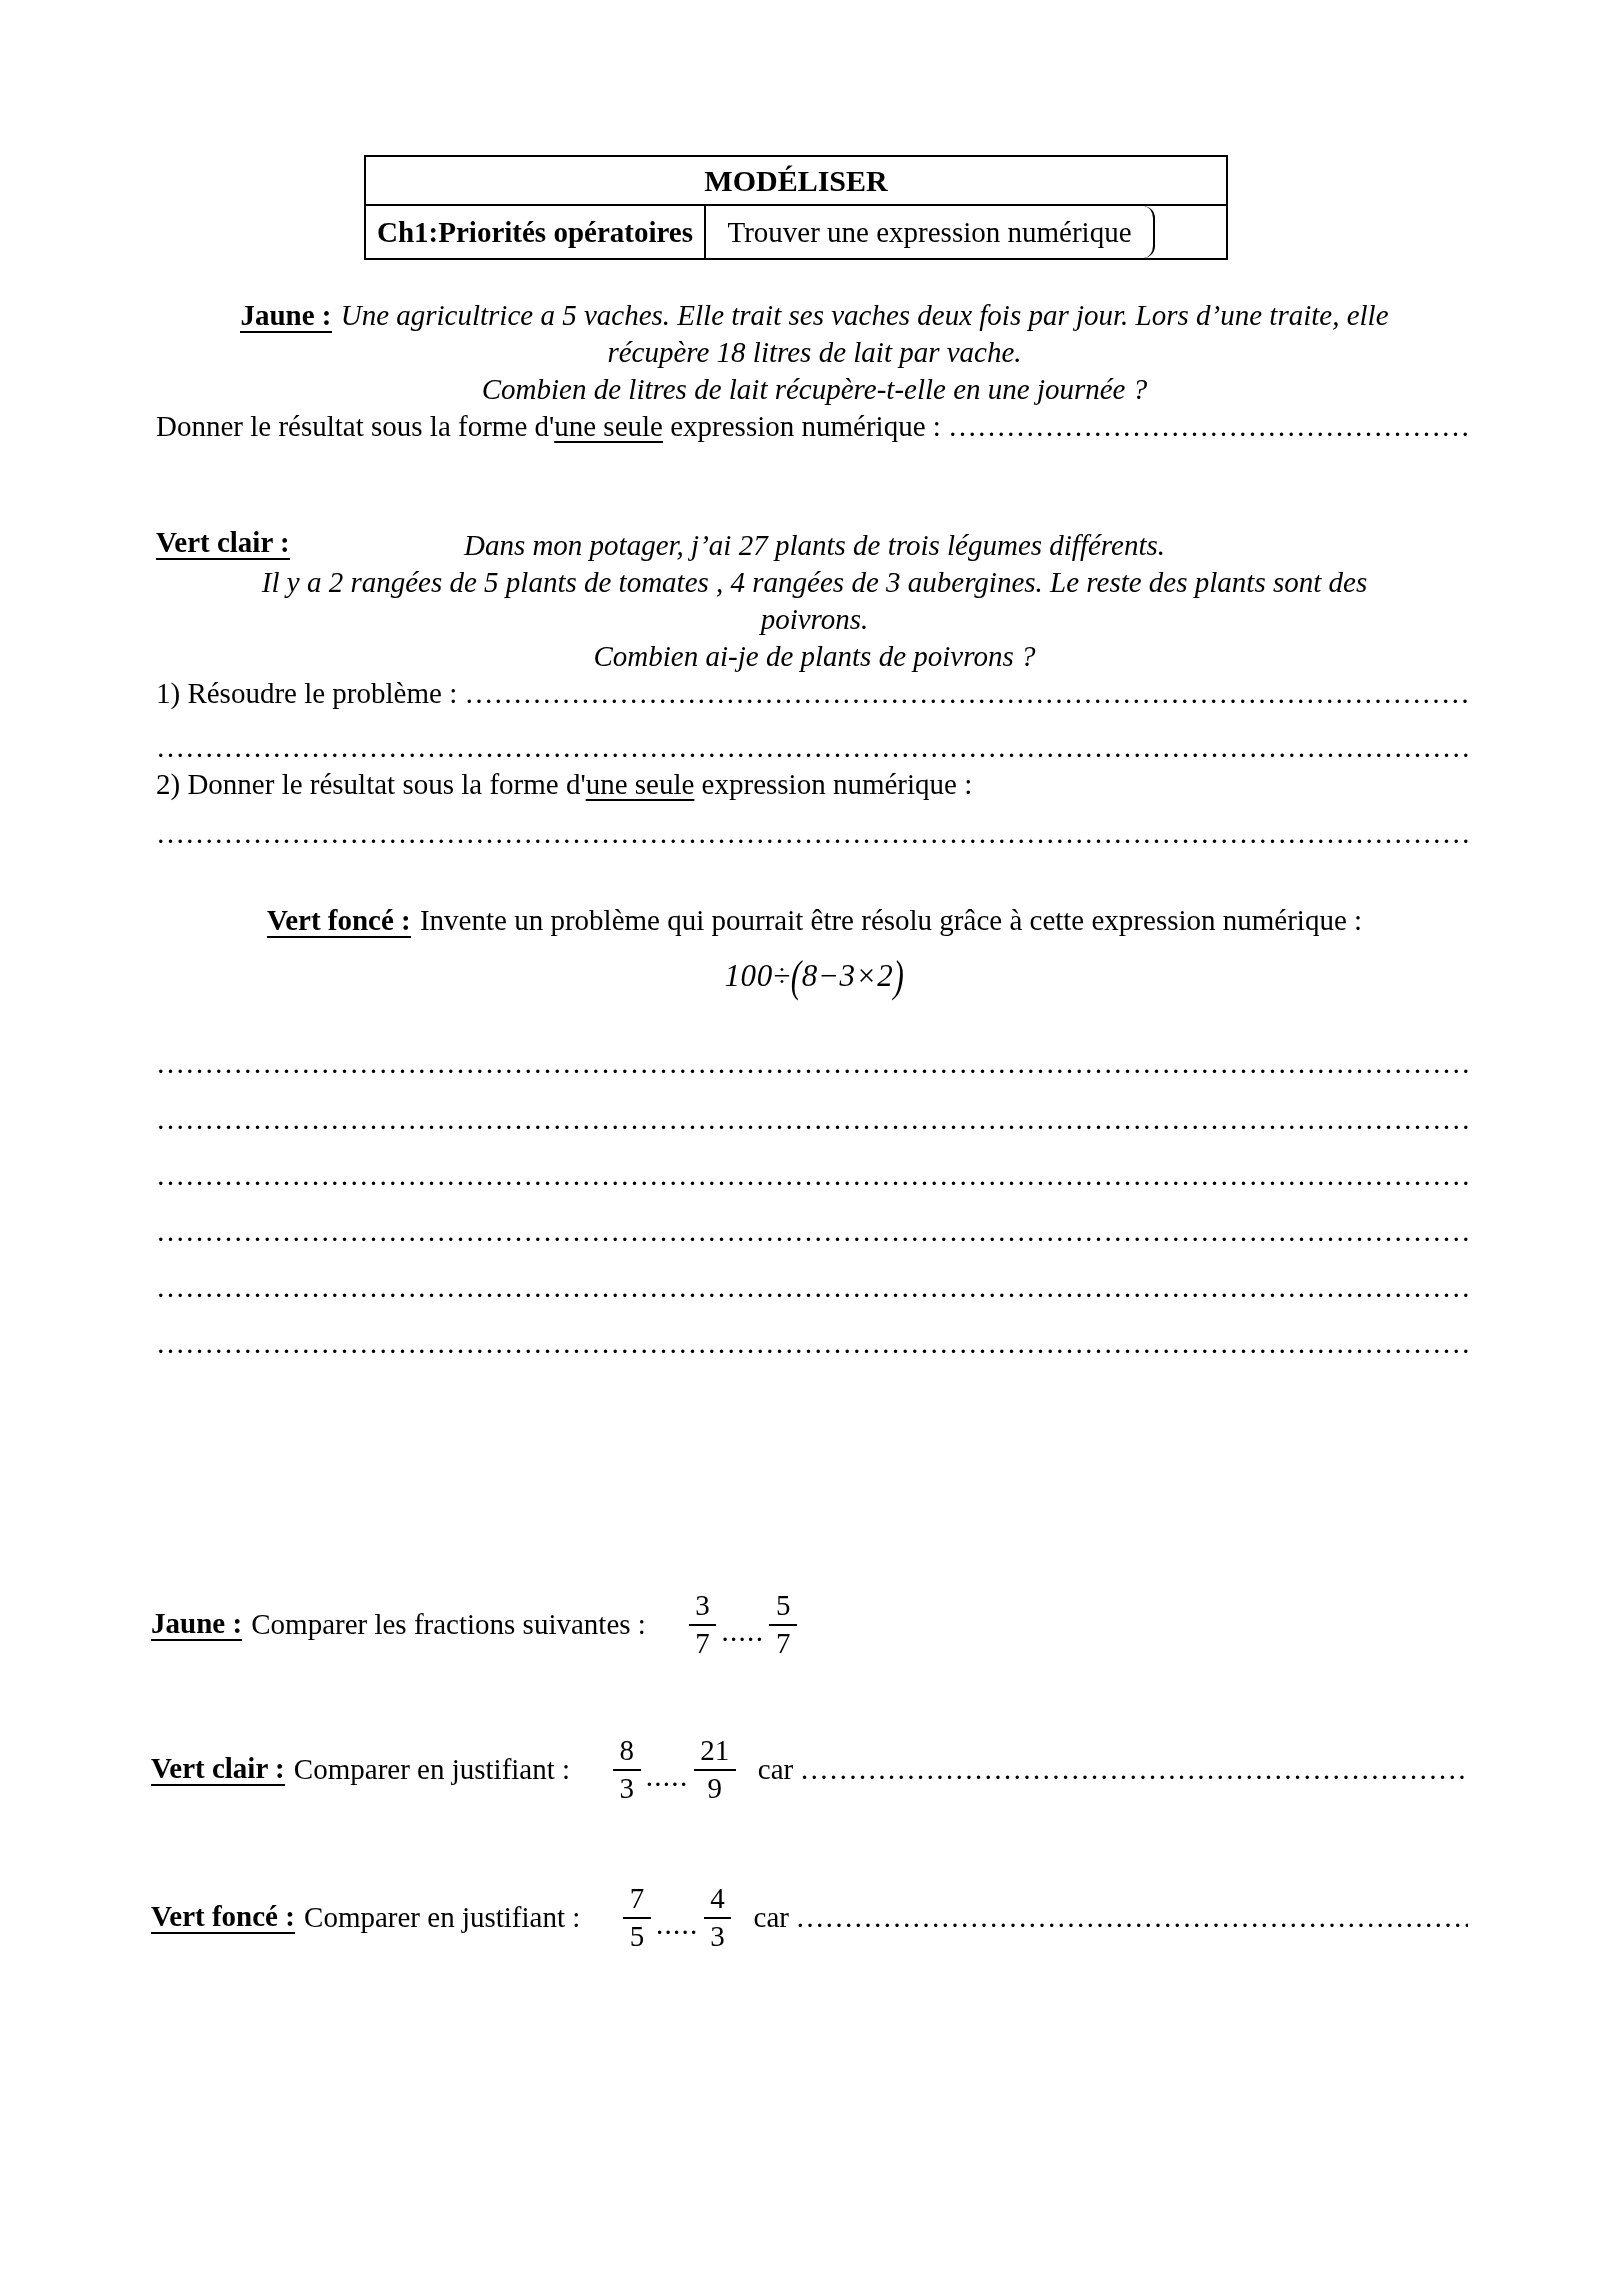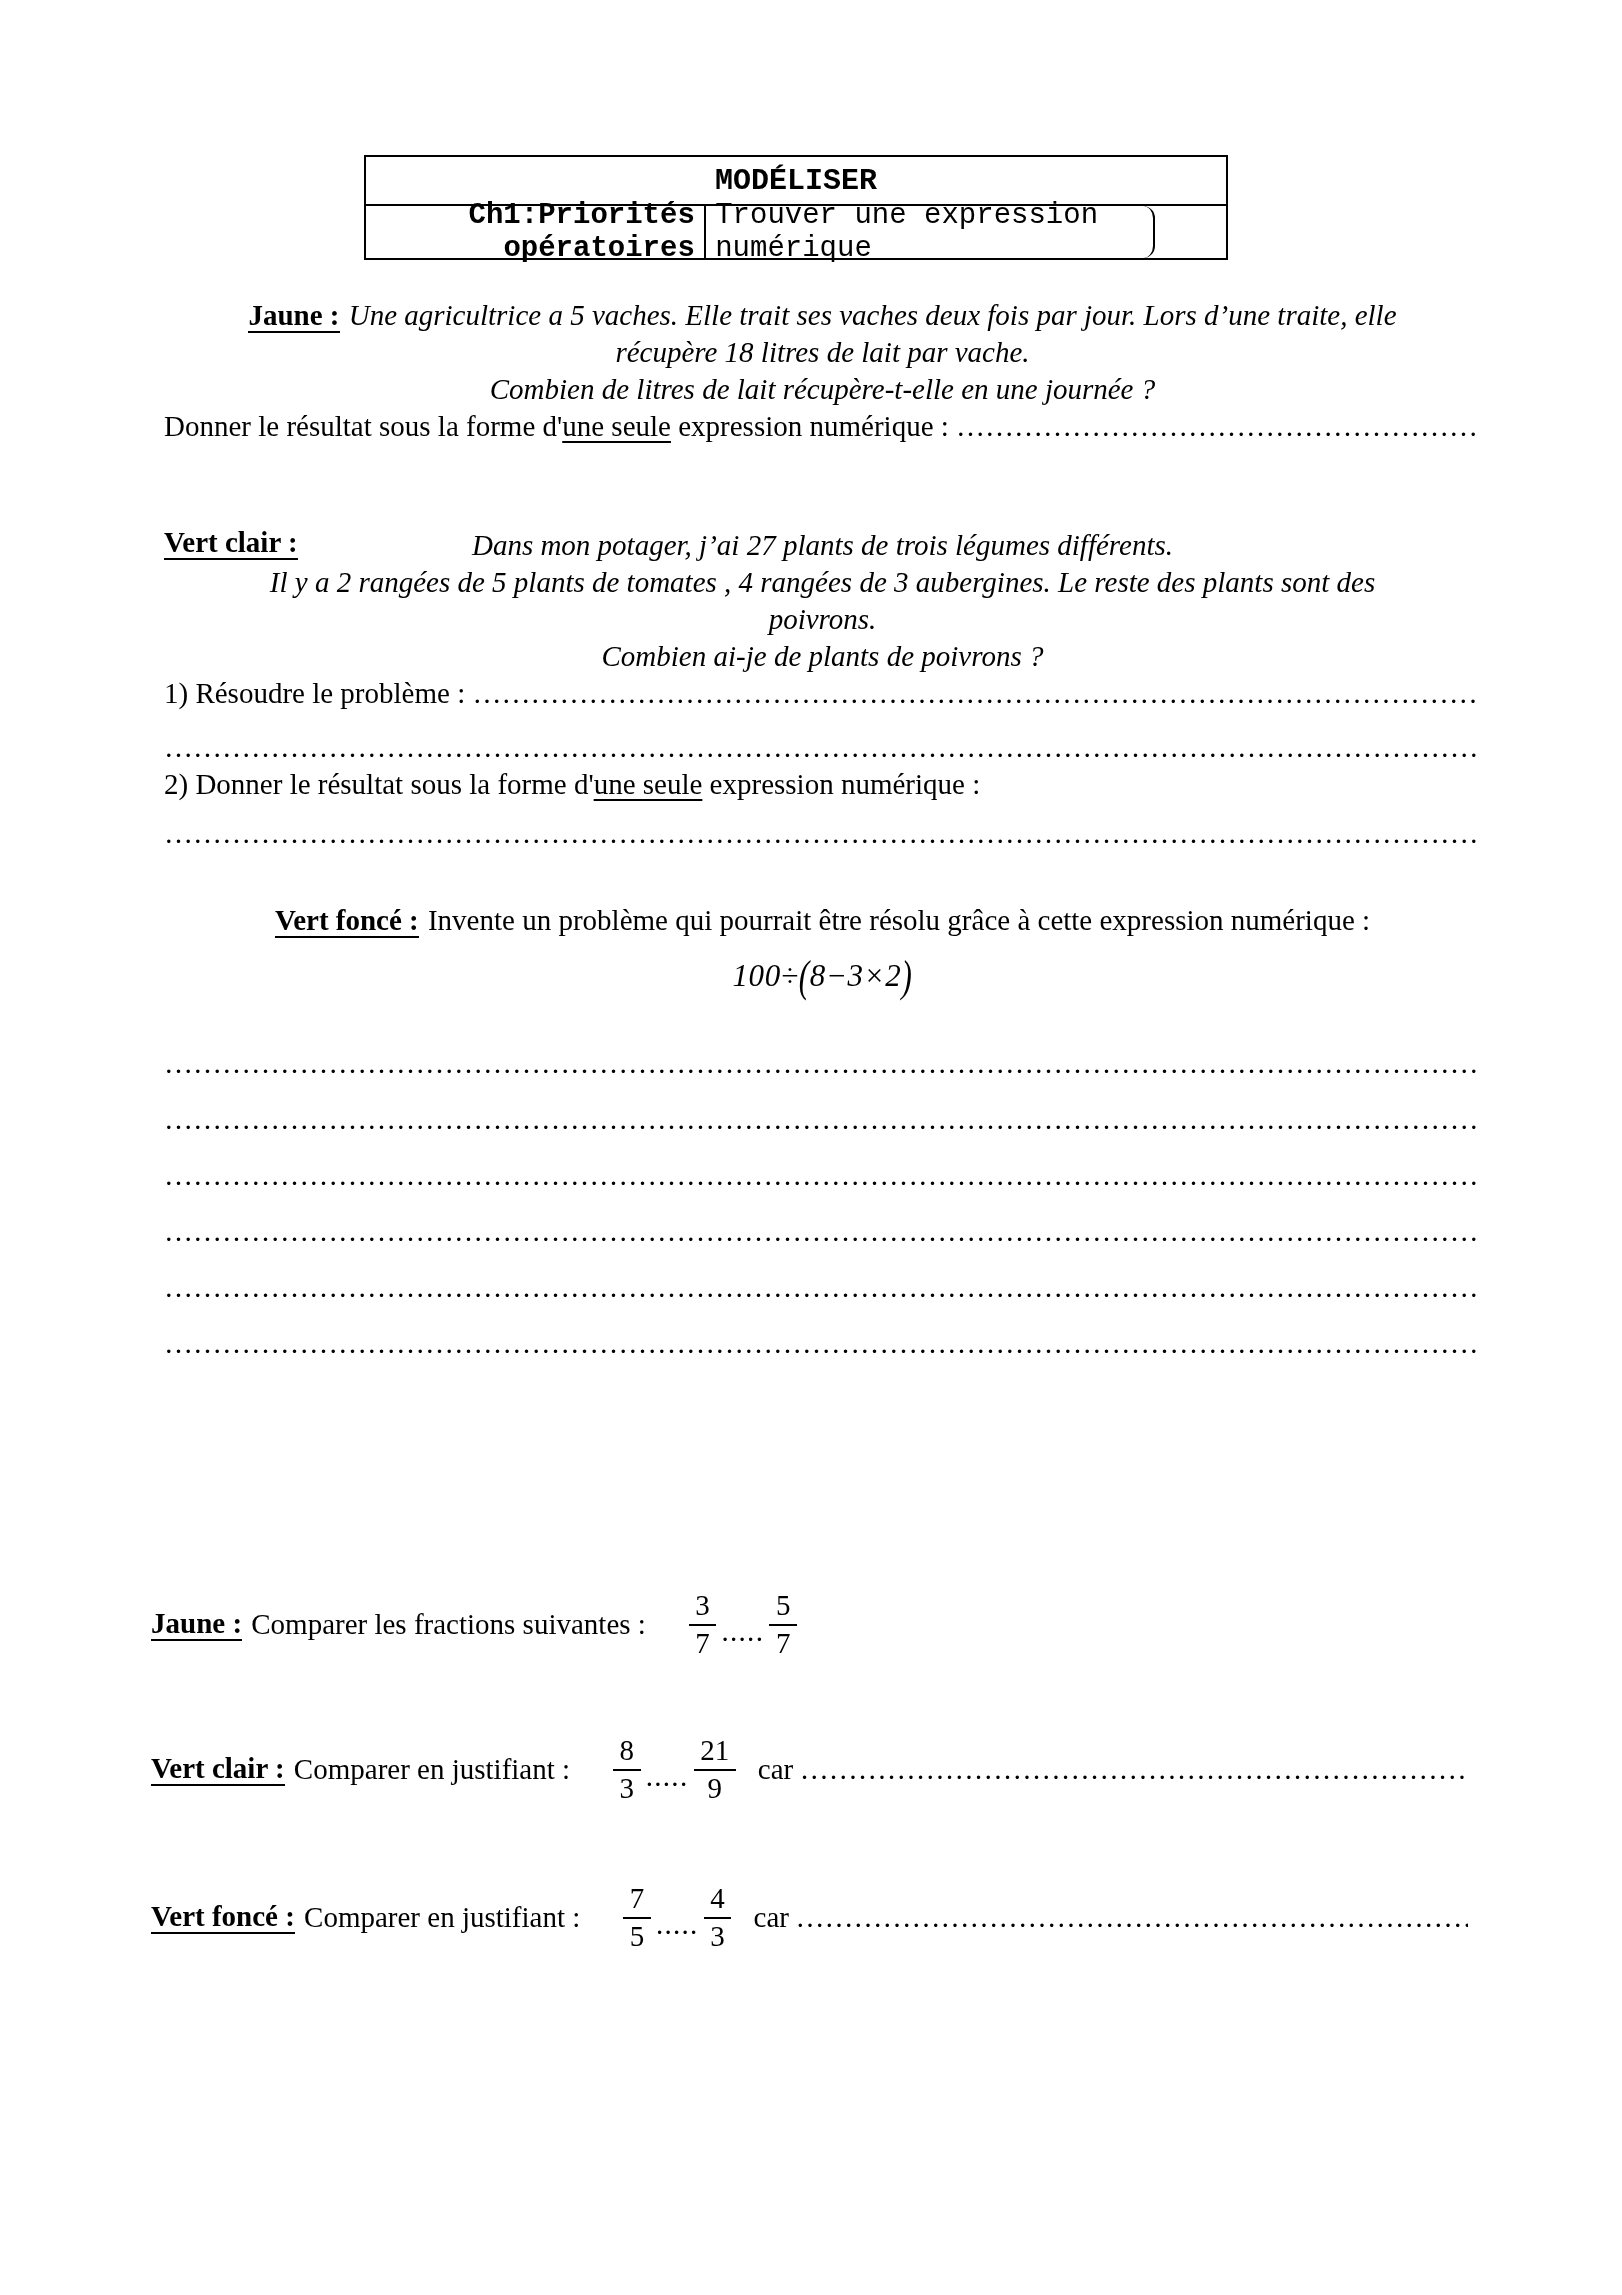--- a/index.html
+++ b/index.html
@@ -8,35 +8,35 @@
     width:1623px;height:2295px;
     background:#ffffff;
     font-family:"Liberation Serif","DejaVu Serif",serif;
     color:#000;
     font-size:29px;
     overflow:hidden;
   }
   *{box-sizing:border-box;}
 
   
-  .tbl{position:absolute;left:364px;width:864px;border:2px solid #000;background:#fff;font-family:Liberation Mono, monospace;}
+  .tbl{position:absolute;left:364px;width:864px;border:2px solid #000;background:#fff;}
   .tbl-title{
     height:49px;display:flex;align-items:center;justify-content:center;
     font-weight:bold;font-size:30px;border-bottom:2px solid #000;
   }
   .tbl-row{display:flex;}
   .t1 .tbl-row{height:52px;}
   .t2 .tbl-row{height:48px;}
   .cell{display:flex;align-items:center;justify-content:center;padding:0 9.2px;}
   .cell-1{width:340px;border-right:2px solid #000;font-weight:bold;text-align:right;}
   .cell-2{width:449px;border-right:2px solid #000;border-radius:12px;}
   .cell-3{flex:1;}
 
   
-  .sec{position:absolute;left:164px;width:1317px;}
+  .sec{position:absolute;left:156px;width:1317px;}
   .ln{height:37px;line-height:37px;white-space:nowrap;}
   .center{text-align:center;}
   .left{text-align:left;}
   .it{font-style:italic;}
   .clip{overflow:hidden;}
   .lbl{
     display:inline-block;font-weight:bold;
     border-bottom:2.6px solid #000;line-height:31px;
     margin-right:9.2px;
   }

